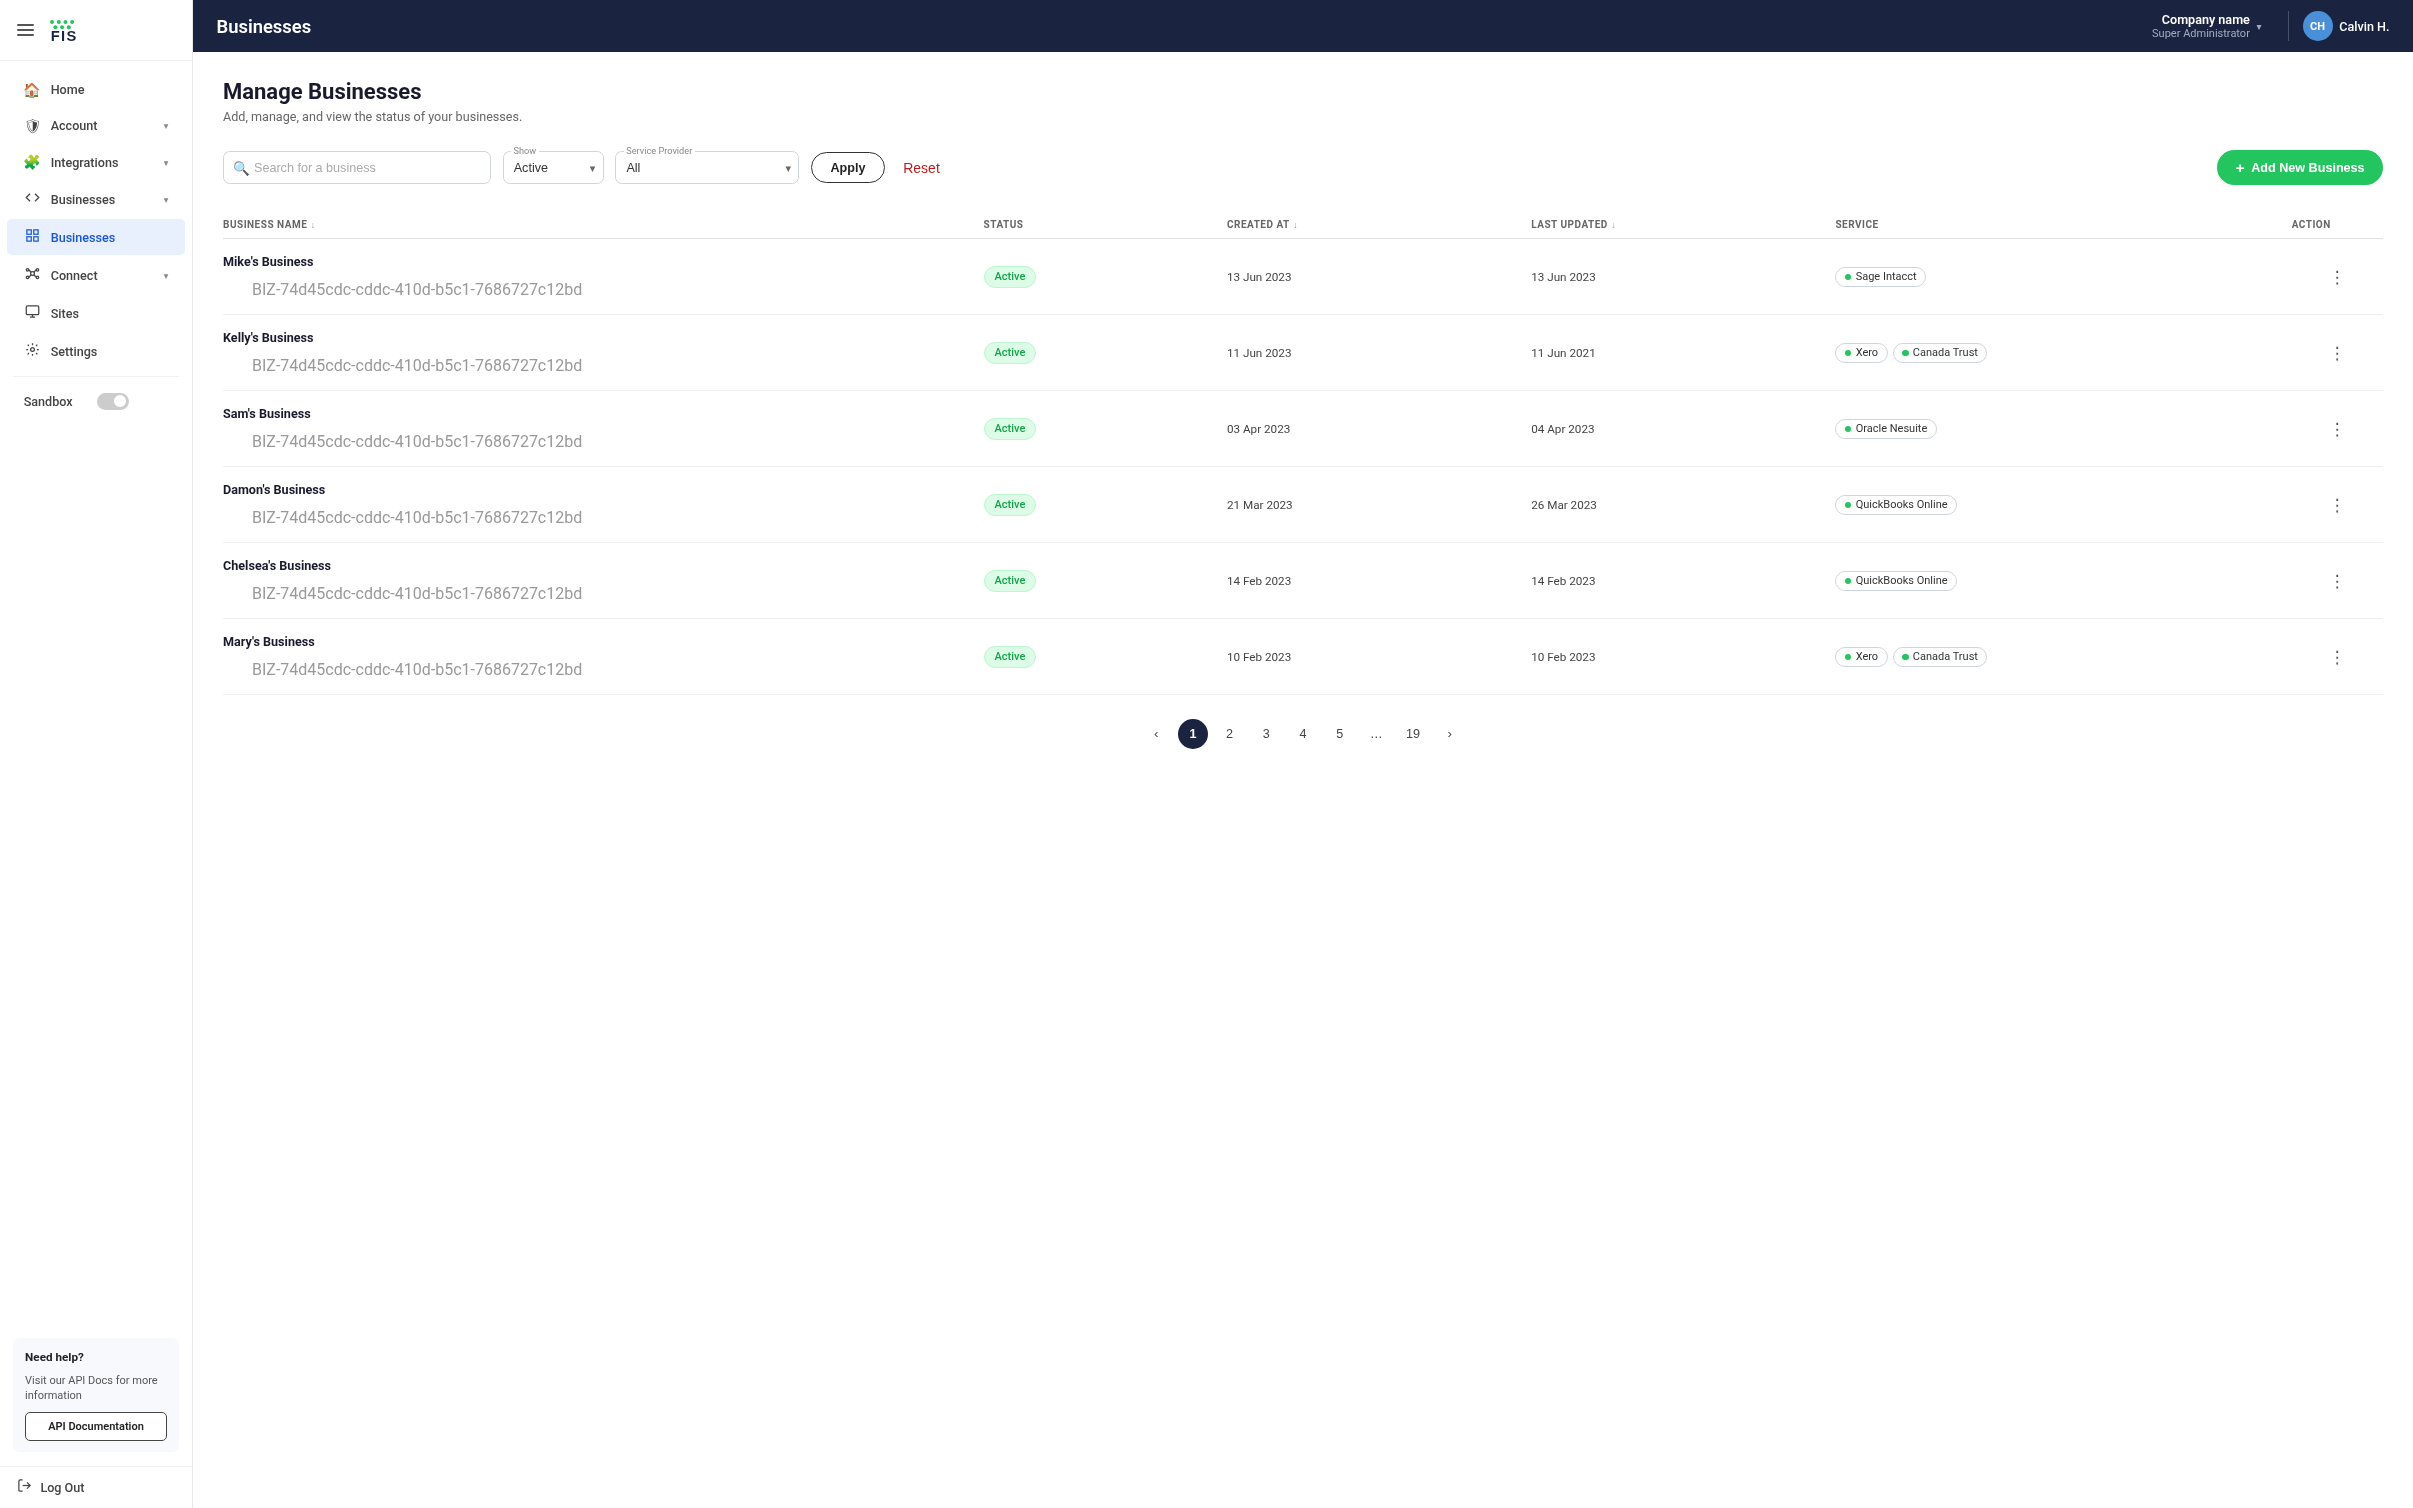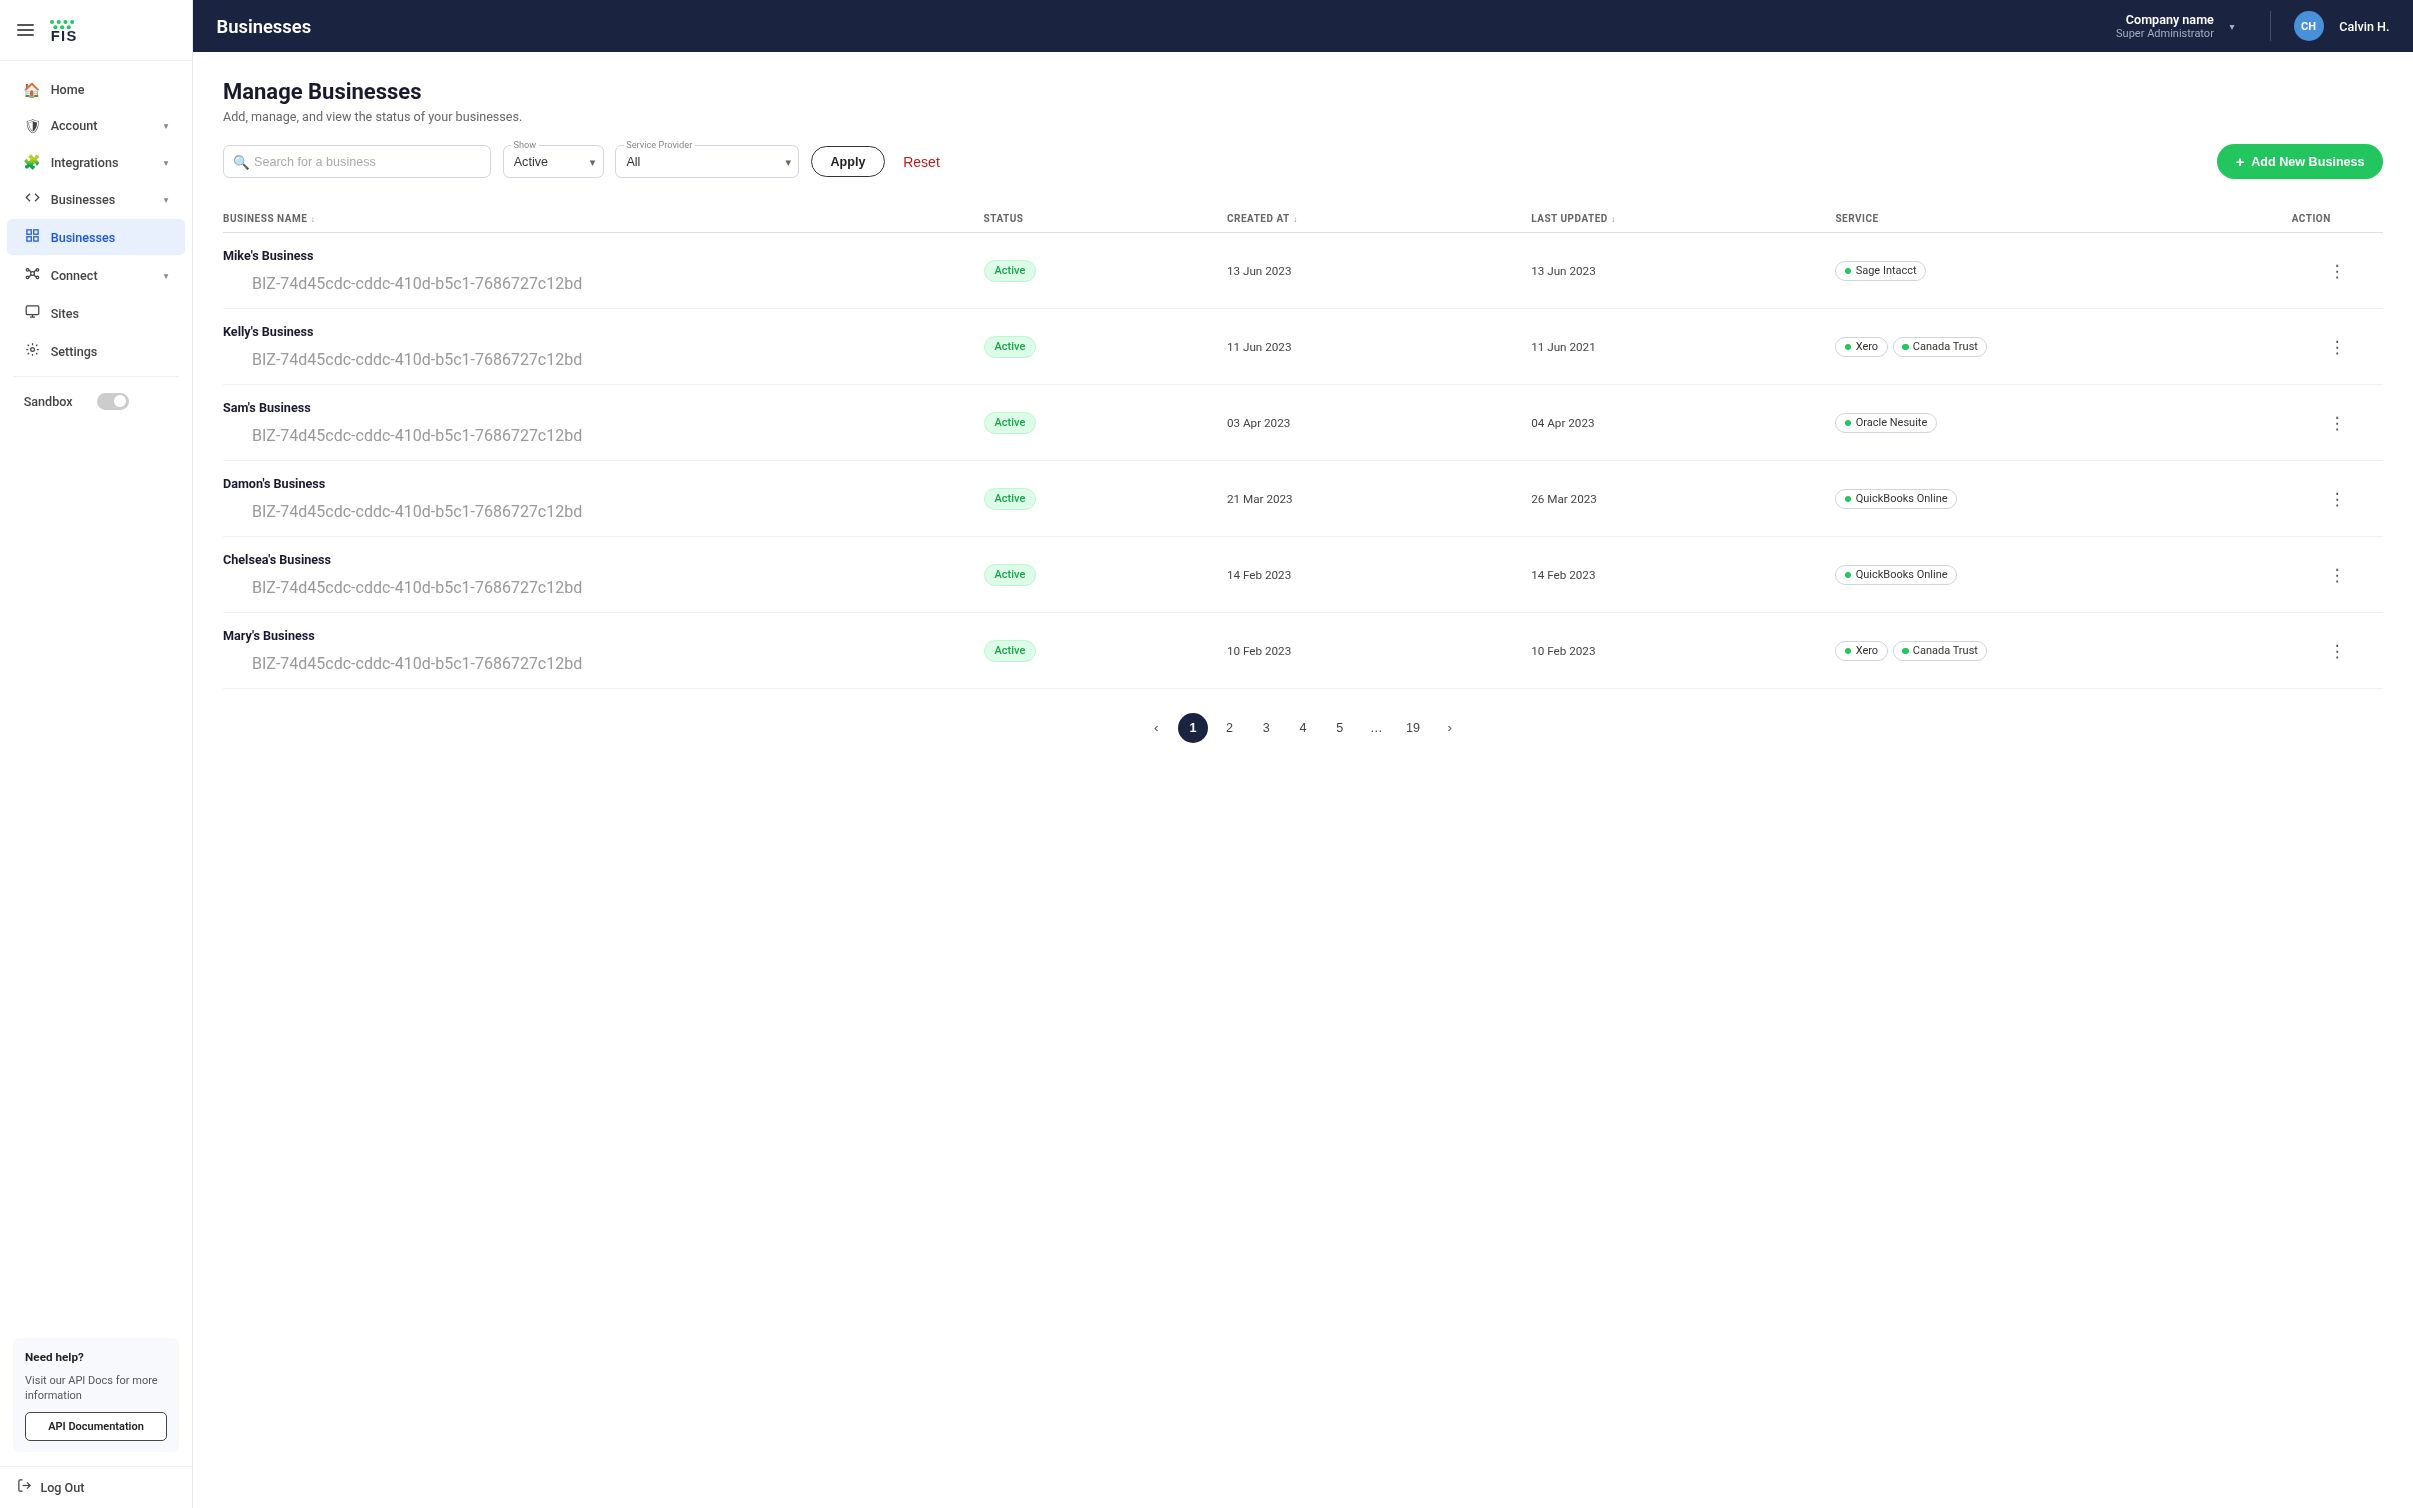--- a/index.html
+++ b/index.html
@@ -146,21 +146,21 @@
       min-height: 52px;
     }
     .topbar-title {
       font-size: 18.4px;
       font-weight: 600;
       flex: 1;
     }
     .topbar-right {
       display: flex;
       align-items: center;
-      gap: 9px;
+      gap: 0;
     }
     .company-info {
       text-align: right;
       margin-right: 6.7px;
     }
     .company-name { font-size: 12.6px; font-weight: 600; }
     .company-role { font-size: 11px; color: #a0aec0; }
     .dropdown-arrow { font-size: 10px; color: #a0aec0; margin-right: 13.4px; cursor: pointer; }
     .divider-v { width: 0.8px; height: 30px; background: rgba(255,255,255,0.2); margin: 0 13.4px; }
     .avatar {
@@ -179,21 +179,21 @@
     .user-name { font-size: 12.6px; font-weight: 500; }
 
     
     .content {
       flex: 1;
       overflow-y: auto;
       padding: 27px 30px;
       background: #fff;
     }
     .page-title { font-size: 22px; font-weight: 700; color: #1a1a2e; margin-bottom: 5px; }
-    .page-subtitle { font-size: 12.6px; color: #666; margin-bottom: 20px; }
+    .page-subtitle { font-size: 12.6px; color: #666; margin-bottom: 26px; }
 
     
     .filters {
       display: flex;
       align-items: center;
       gap: 11.7px;
       margin-bottom: 27px;
     }
     .search-wrap {
       position: relative;

